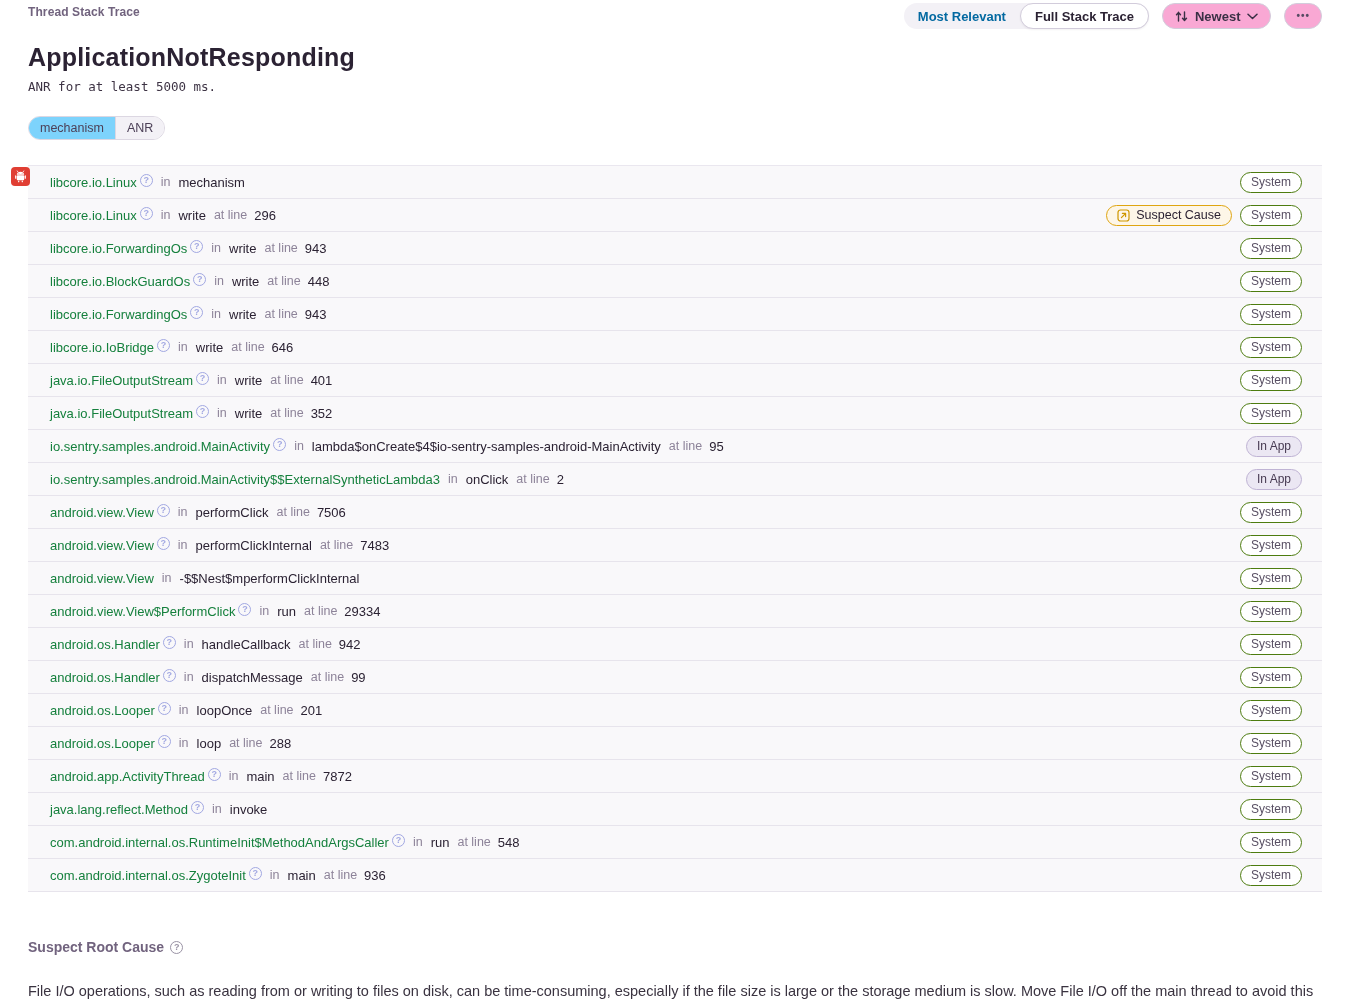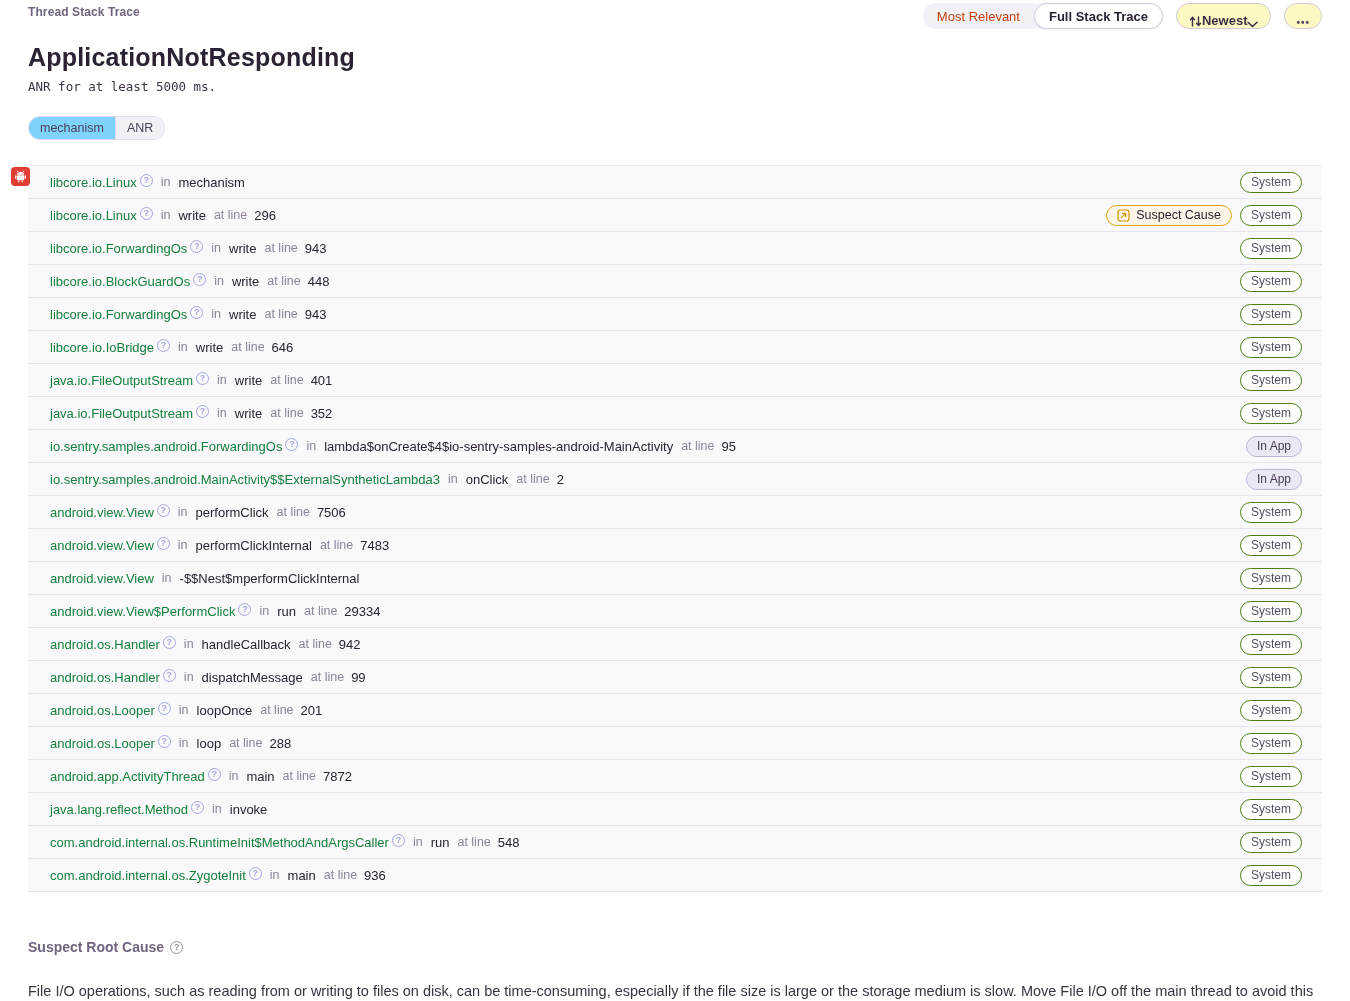--- a/index.html
+++ b/index.html
@@ -8,25 +8,25 @@
 
   .page { padding: 0 28px; position: relative; }
 
   
   .header-bar { display: flex; justify-content: space-between; align-items: flex-start; padding-top: 3px; }
   .section-title { font-size: 12px; font-weight: 700; color: #71637e; letter-spacing: .1px; padding-top: 2px; }
   .controls { display: flex; align-items: center; gap: 13px; }
 
   .seg-group { display: inline-flex; background: #f3f1f6; border-radius: 13px; height: 26px; align-items: center; }
   .seg { height: 26px; display: inline-flex; align-items: center; padding: 0 14px; font-size: 13px;
-         border-radius: 13px; color: #c2410c; font-weight: 400; cursor: pointer; white-space: nowrap; }
+         border-radius: 13px; color: #0369a1; font-weight: 700; cursor: pointer; white-space: nowrap; }
   .seg.active { background: #ffffff; border: 1px solid #d2ccdb; font-weight: 700; color: #2b2233;
                 box-shadow: 0 1px 2px rgba(43,34,51,.06); }
 
-  .btn { display: inline-flex; align-items: flex-end; height: 26px; background: #fef9c3;
+  .btn { display: inline-flex; align-items: center; gap: 7px; height: 26px; background: #f9a8d4;
          border: 1px solid #d2ccdb; border-radius: 13px; padding: 0 12px; font-size: 13px;
          font-weight: 700; color: #3a3045; cursor: pointer; }
   .btn svg { display: block; }
   .btn.more { padding: 0 11px; font-weight: 700; letter-spacing: 1px; color: #564b63; }
 
   
   .event-title { font-size: 25px; font-weight: 700; color: #2b2233; margin-top: 14px; letter-spacing: .2px; }
   .event-subtitle { font-family: "DejaVu Sans Mono", monospace; font-size: 12.5px; color: #3d3344; margin-top: 7px; }
 
   
@@ -243,21 +243,21 @@
       <span class="frame-line">352</span>
     </div>
     <div class="frame-right">
 
       <span class="badge">System</span>
     </div>
   </div>
 
   <div class="frame-row">
     <div class="frame-left">
-      <span class="frame-module">io.sentry.samples.android.ForwardingOs</span>
+      <span class="frame-module">io.sentry.samples.android.MainActivity</span>
       <span class="q-icon">?</span>
       <span class="kw">in</span>
       <span class="frame-func">lambda$onCreate$4$io-sentry-samples-android-MainActivity</span>
       <span class="kw">at line</span>
       <span class="frame-line">95</span>
     </div>
     <div class="frame-right">
 
       <span class="badge inapp">In App</span>
     </div>

